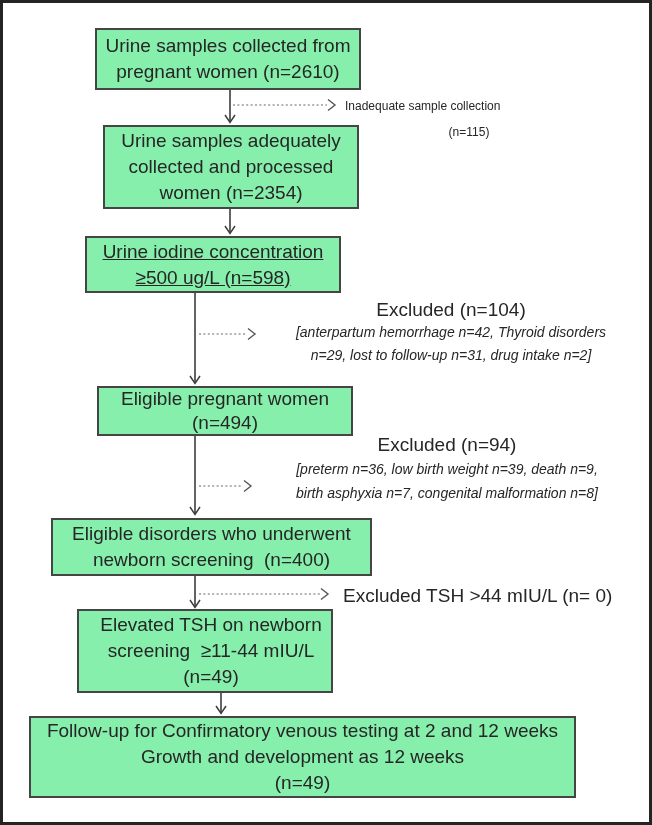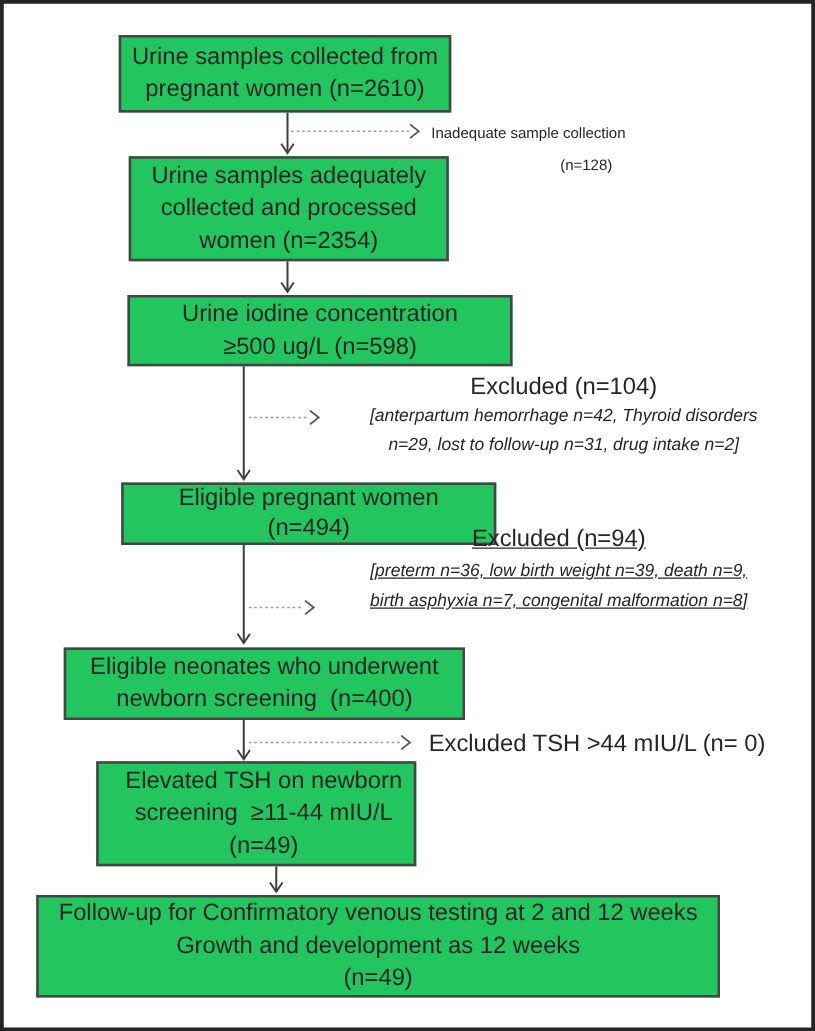--- a/index.html
+++ b/index.html
@@ -22,54 +22,54 @@
     left: 0;
     top: 0;
     width: 652px;
     height: 825px;
     pointer-events: none;
   }
   .fbox {
     position: absolute;
     box-sizing: border-box;
     border: 2px solid #454545;
-    background: #22c55e;
+    background: #86efac;
     display: flex;
     flex-direction: column;
     justify-content: center;
     align-items: center;
     text-align: center;
     color: #262626;
     font-size: 19px;
     line-height: 26px;
   }
   .fbox .line { white-space: nowrap; }
   .box1 { left: 92px;  top: 25px;  width: 266px; height: 62px; }
   .box2 { left: 100px; top: 122px; width: 256px; height: 84px; }
-  .box3 { left: 99px;  top: 233px; width: 308px; height: 57px; }
-  .box4 { left: 94px;  top: 383px; width: 300px; height: 50px; line-height: 24px; }
+  .box3 { left: 82px;  top: 233px; width: 256px; height: 57px; text-decoration: underline; }
+  .box4 { left: 94px;  top: 383px; width: 256px; height: 50px; line-height: 24px; }
   .box5 { left: 48px;  top: 515px; width: 321px; height: 58px; }
   .box6 { left: 74px;  top: 606px; width: 256px; height: 84px; padding-left: 12px; }
   .box7 { left: 26px;  top: 713px; width: 547px; height: 82px; }
   .note {
     position: absolute;
     color: #262626;
   }
   .note-inadequate {
     left: 342px; top: 90px; width: 248px;
     font-size: 12px; line-height: 26px; text-align: left;
   }
   .note-inadequate .line2 { text-align: center; }
   .note-block {
     text-align: center;
     font-size: 19px;
     line-height: 23px;
   }
   .note-excluded-104 { left: 255px; top: 295px; width: 386px; }
-  .note-excluded-94  { left: 248px; top: 417px; width: 392px; line-height: 24px; text-decoration: underline; }
+  .note-excluded-94  { left: 248px; top: 430px; width: 392px; line-height: 24px; }
   .note-block .detail {
     font-style: italic;
     font-size: 14px;
     white-space: nowrap;
   }
   .note-excluded-tsh {
     left: 340px; top: 582px;
     font-size: 19px;
     white-space: nowrap;
   }
@@ -143,39 +143,39 @@
     <div class="line">Urine iodine concentration</div>
     <div class="line">≥500 ug/L (n=598)</div>
   </div>
 
   <div class="fbox box4">
     <div class="line">Eligible pregnant women</div>
     <div class="line">(n=494)</div>
   </div>
 
   <div class="fbox box5">
-    <div class="line">Eligible neonates who underwent</div>
+    <div class="line">Eligible disorders who underwent</div>
     <div class="line">newborn screening&nbsp; (n=400)</div>
   </div>
 
   <div class="fbox box6">
     <div class="line">Elevated TSH on newborn</div>
     <div class="line">screening&nbsp; ≥11-44 mIU/L</div>
     <div class="line">(n=49)</div>
   </div>
 
   <div class="fbox box7">
     <div class="line">Follow-up for Confirmatory venous testing at 2 and 12 weeks</div>
     <div class="line">Growth and development as 12 weeks</div>
     <div class="line">(n=49)</div>
   </div>
 
   <div class="note note-inadequate">
     <div class="line1">Inadequate sample collection</div>
-    <div class="line2">(n=128)</div>
+    <div class="line2">(n=115)</div>
   </div>
 
   <div class="note note-block note-excluded-104">
     <div class="header">Excluded (n=104)</div>
     <div class="detail">[anterpartum hemorrhage n=42, Thyroid disorders</div>
     <div class="detail">n=29, lost to follow-up n=31, drug intake n=2]</div>
   </div>
 
   <div class="note note-block note-excluded-94">
     <div class="header">Excluded (n=94)</div>

